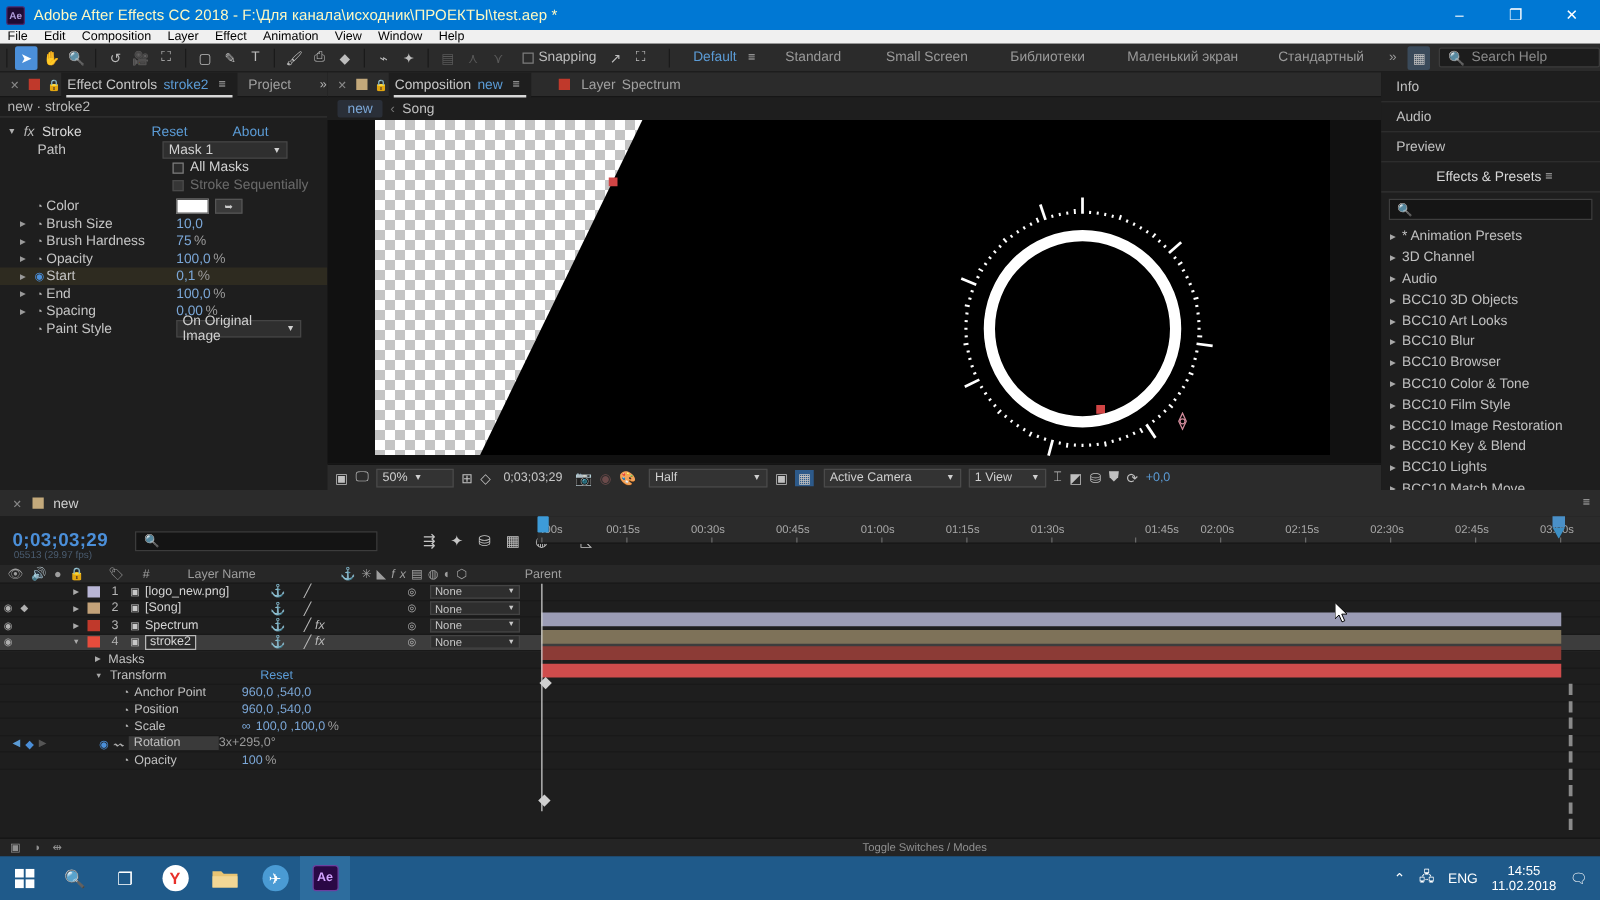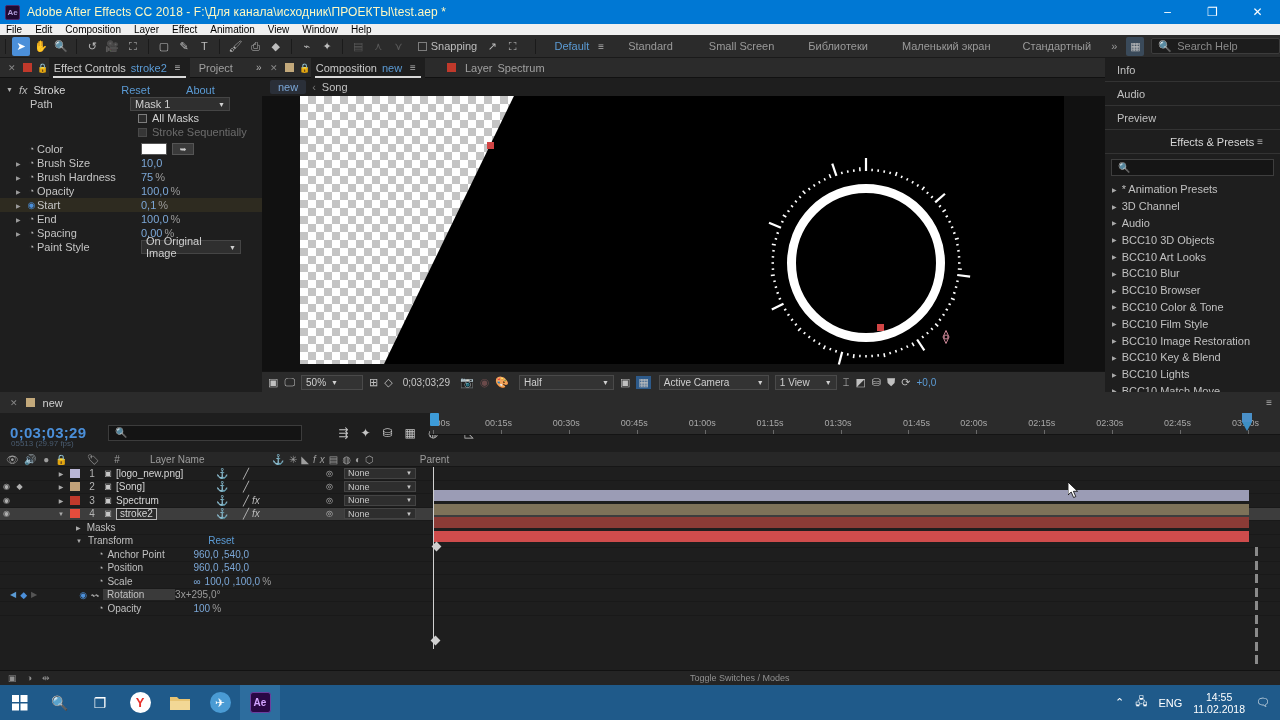--- a/index.html
+++ b/index.html
@@ -343,20 +343,21 @@
         <span>Effect Controls</span>
         <span style="color:#5b9bd5">stroke2</span>
         <span class="hamb">≡</span>
       </div>
       <div class="ptab">
         <span>Project</span>
       </div>
       <span class="hamb" style="margin-left:14px">»</span>
     </div>
 
+    <div class="efx-crumb">new · stroke2</div>
 
     <div class="efx-head" style="margin-top:4px">
       <span class="tri">▼</span>
       <span style="font-style:italic;color:#b8b8b8">fx</span>
       <span style="color:#d8d8d8">Stroke</span>
       <span class="efx-rst">Reset</span>
       <span class="efx-abt">About</span>
     </div>
 
     <div class="prow" style="padding-left:30px">
@@ -611,21 +612,21 @@
       <span class="cb-i">⛊</span>
       <span class="cb-i">⟳</span>
       <span class="cb-t" style="color:#5b9bd5">+0,0</span>
     </div>
   </div>
 
   <div class="panel" id="right">
     <div class="rbar">Info</div>
     <div class="rbar">Audio</div>
     <div class="rbar">Preview</div>
-    <div class="rbar sel" style="justify-content:flex-end;padding-right:17px">
+    <div class="rbar sel" style="justify-content:center;padding-right:6px">
       <span>Effects &amp; Presets</span>
       <span class="hamb">≡</span>
     </div>
     <div class="rsearch">
       <span>🔍</span>
     </div>
     <div id="efx-list">
         <div class="eitem">
           <span class="t">▶</span>
           <span>* Animation Presets</span>
@@ -724,21 +725,21 @@
             <div class="tick" style="left: 122.833px;">00:30s</div>
             <div class="tickmark" style="left: 138.833px;"></div>
             <div class="tick" style="left: 190.75px;">00:45s</div>
             <div class="tickmark" style="left: 206.75px;"></div>
             <div class="tick" style="left: 258.667px;">01:00s</div>
             <div class="tickmark" style="left: 274.667px;"></div>
             <div class="tick" style="left: 326.583px;">01:15s</div>
             <div class="tickmark" style="left: 342.583px;"></div>
             <div class="tick" style="left: 394.5px;">01:30s</div>
             <div class="tickmark" style="left: 410.5px;"></div>
-            <div class="tick" style="left: 473px;">01:45s</div>
+            <div class="tick" style="left: 486px;">01:45s</div>
             <div class="tickmark" style="left: 478.417px;"></div>
             <div class="tick" style="left: 530.333px;">02:00s</div>
             <div class="tickmark" style="left: 546.333px;"></div>
             <div class="tick" style="left: 598.25px;">02:15s</div>
             <div class="tickmark" style="left: 614.25px;"></div>
             <div class="tick" style="left: 666.167px;">02:30s</div>
             <div class="tickmark" style="left: 682.167px;"></div>
             <div class="tick" style="left: 734.083px;">02:45s</div>
             <div class="tickmark" style="left: 750.083px;"></div>
             <div class="tick" style="left: 802px;">03:00s</div>

